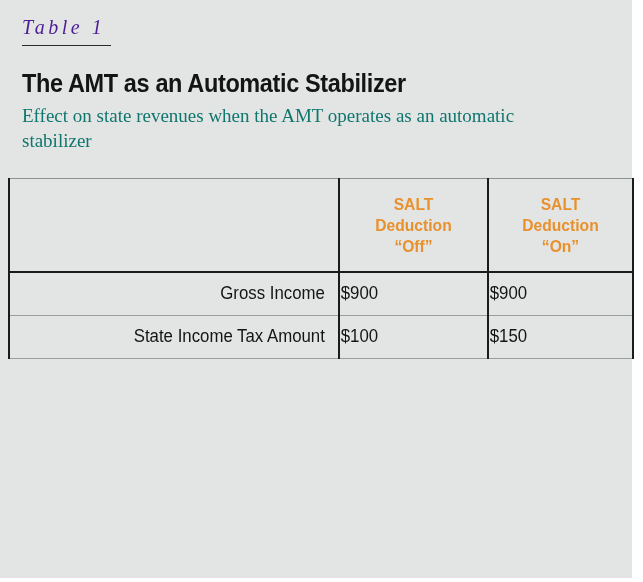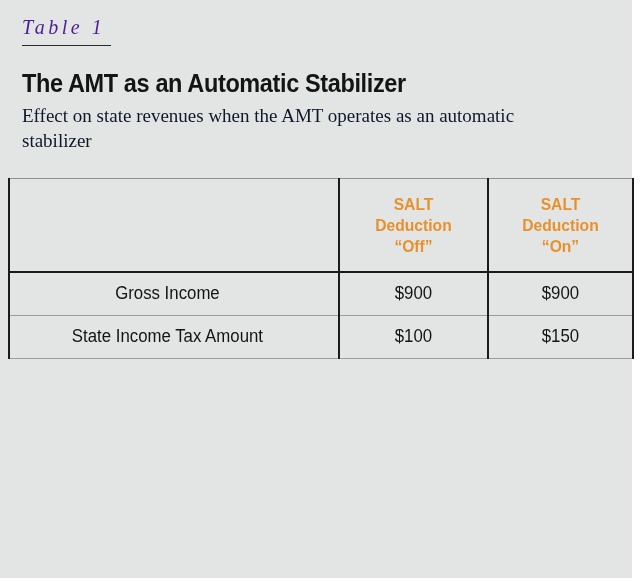--- a/index.html
+++ b/index.html
@@ -62,21 +62,21 @@
     line-height: 30px;
     transform: scaleX(0.94);
     transform-origin: left center;
     white-space: nowrap;
   }
 
   .subtitle {
     margin-top: 5px;
     font-family: "Liberation Serif", "DejaVu Serif", serif;
     font-size: 19px;
-    color: #0f172a;
+    color: #0f766e;
     line-height: 25px;
     width: 500px;
   }
 
   
   .tbl-wrap {
     position: absolute;
     left: 8px;
     top: 178px;
     width: 624px;
@@ -136,25 +136,24 @@
     border-top: none;
   }
 
   table.amt tbody tr.last-row td {
     border-top: 1.8px solid #4a4e4f;
     border-bottom: 1.8px solid #4a4e4f;
     font-weight: bold;
   }
 
   td.lbl {
-    text-align: center;
+    text-align: right;
     padding-left: 16px;
   }
   td.val {
-    text-align: center;
   }
 
   .row-1line { height: 43px; }
   .row-2line { height: 68px; }
 
   .lbl-l1 { line-height: 23px; transform: scaleX(0.96); transform-origin: left center; display: block; }
   .lbl-l2 { line-height: 23px; transform: scaleX(0.96); transform-origin: left center; display: block; }
 
   .val-txt { transform: scaleX(0.96); display: inline-block; }
 </style>

